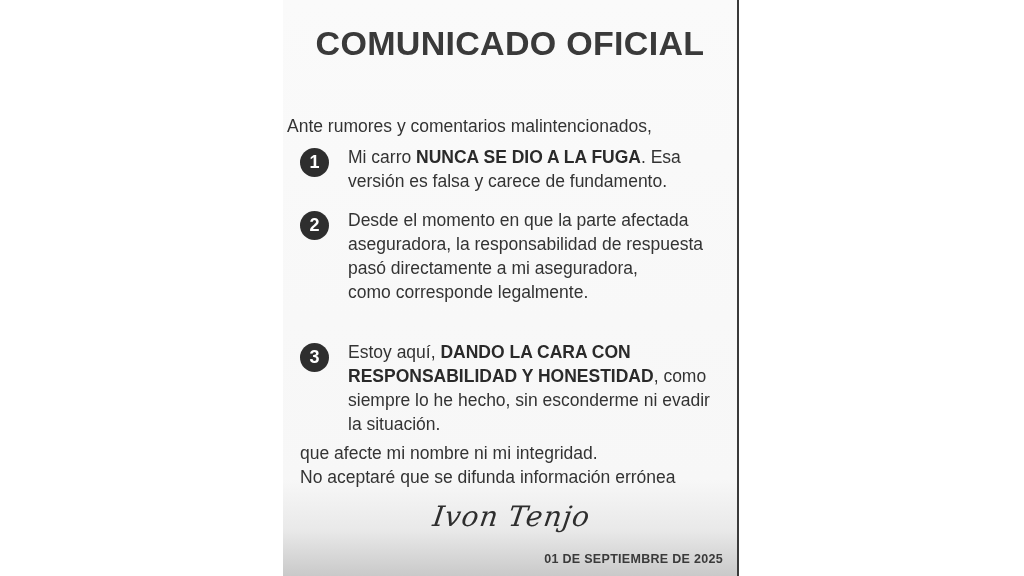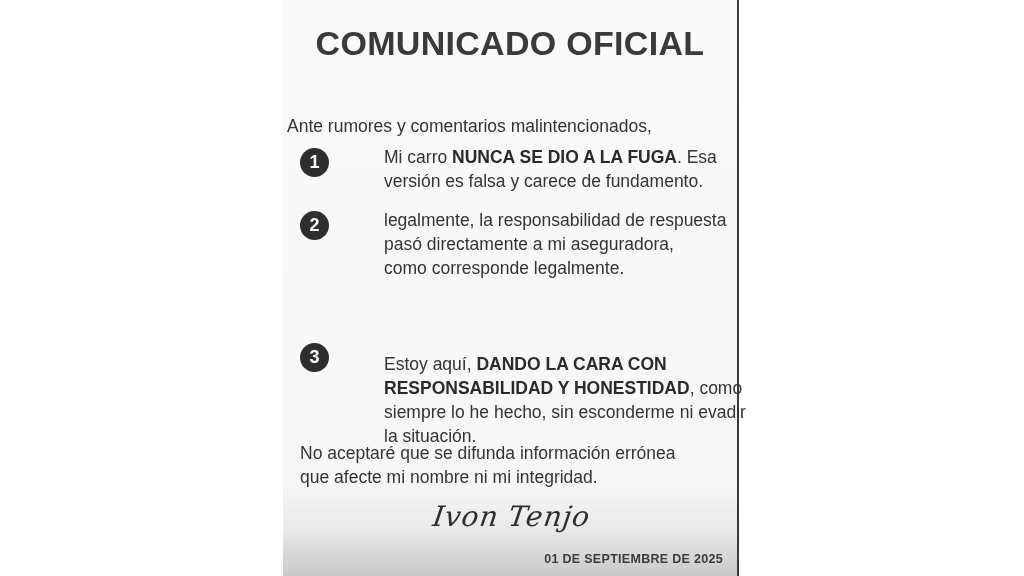--- a/index.html
+++ b/index.html
@@ -37,21 +37,21 @@
   }
   .badge {
     position: absolute; left: 0; top: 3px;
     width: 29px; height: 29px; border-radius: 50%;
     background: #2e2e2e; color: #fff;
     font-weight: bold; font-size: 18px;
     display: flex; align-items: center; justify-content: center;
   }
   .item-text {
     position: absolute; left: 48px; width: 400px;
-    font-size: 17.5px; line-height: 24px; color: #333; margin-left: 36px;
+    font-size: 17.5px; line-height: 24px; color: #333;
   }
   .item-text b { font-weight: bold; color: #2a2a2a; }
   .closing {
     position: absolute; left: 17px; top: 441px; width: 430px;
     font-size: 17.5px; line-height: 24px; color: #333;
   }
   .signature {
     position: absolute; left: 150px; top: 500px;
     font-family: "DejaVu Serif", serif;
     font-style: italic;
@@ -77,31 +77,32 @@
   </div>
 
   <div class="item" style="top:145px;">
     <div class="badge">1</div>
     <div class="item-text" style="top:0;width:360px;"><span>Mi carro </span><b>NUNCA SE DIO A LA FUGA</b><span>. Esa versión es falsa y carece de fundamento.</span></div>
   </div>
 
   <div class="item" style="top:208px;">
     <div class="badge">2</div>
     <div class="item-text" style="top:0;">
-      <div>legalmente, la responsabilidad de respuesta</div>
+      <div>Desde el momento en que la parte afectada</div>
+      <div>aseguradora, la responsabilidad de respuesta</div>
       <div>pasó directamente a mi aseguradora,</div>
       <div>como corresponde legalmente.</div>
     </div>
   </div>
 
   <div class="item" style="top:340px;">
     <div class="badge">3</div>
-    <div class="item-text" style="top:12px;width:380px;"><span>Estoy aquí, </span><b>DANDO LA CARA CON RESPONSABILIDAD Y HONESTIDAD</b><span>, como siempre lo he hecho, sin esconderme ni evadir la situación.</span></div>
+    <div class="item-text" style="top:0;width:380px;"><span>Estoy aquí, </span><b>DANDO LA CARA CON RESPONSABILIDAD Y HONESTIDAD</b><span>, como siempre lo he hecho, sin esconderme ni evadir la situación.</span></div>
   </div>
 
   <div class="closing">
+    <div>que afecte mi nombre ni mi integridad.</div>
     <div>No aceptaré que se difunda información errónea</div>
-    <div>que afecte mi nombre ni mi integridad.</div>
   </div>
 
   <div class="signature">Ivon Tenjo</div>
   <div class="date">01 DE SEPTIEMBRE DE 2025</div>
 </div>
 
 </body></html>

